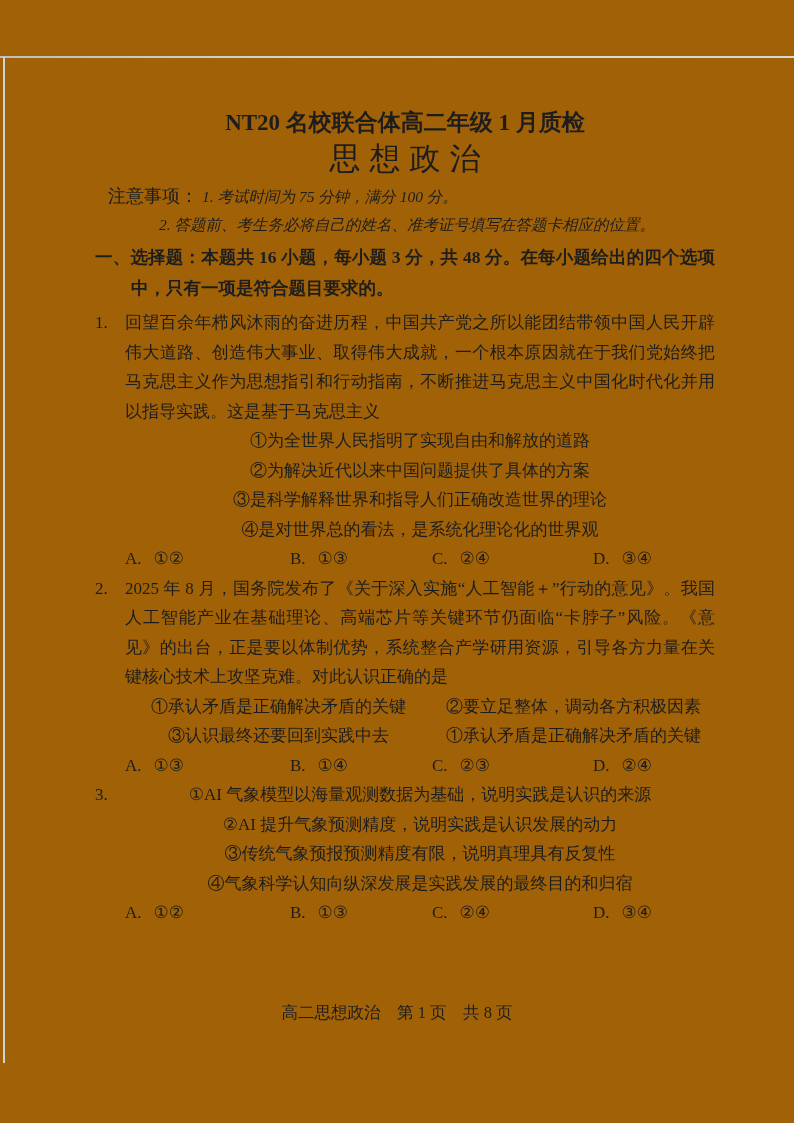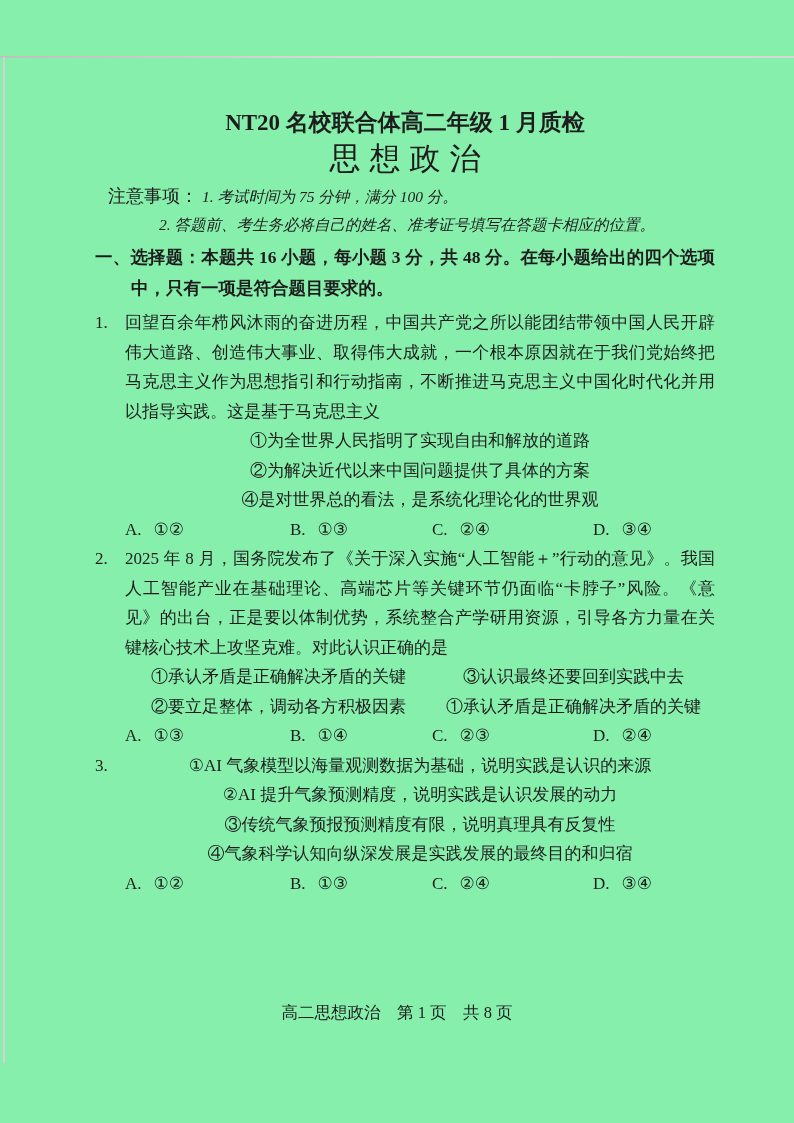--- a/index.html
+++ b/index.html
@@ -6,21 +6,21 @@
     margin: 0;
     padding: 0;
     background: #ffffff;
     font-family: "Liberation Serif", serif;
     color: #1d1d1d;
   }
   .page {
     position: relative;
     width: 794px;
     height: 1123px;
-    background: #86efac;
+    background: #a16207;
     overflow: hidden;
   }
   
   .scan-line-top {
     position: absolute;
     top: 56px; left: 0;
     width: 794px; height: 2px;
     background: linear-gradient(to right, #bfbfbf, #dedede 55%, #d6d6d6);
   }
   .scan-line-left {
@@ -129,37 +129,38 @@
     <div class="section-heading">一、选择题：本题共 16 小题，每小题 3 分，共 48 分。在每小题给出的四个选项中，只有一项是符合题目要求的。</div>
 
     <div class="questions">
 
       <div class="question">
         <span class="q-num">1.</span>
         <div class="stem">回望百余年栉风沐雨的奋进历程，中国共产党之所以能团结带领中国人民开辟伟大道路、创造伟大事业、取得伟大成就，一个根本原因就在于我们党始终把马克思主义作为思想指引和行动指南，不断推进马克思主义中国化时代化并用以指导实践。这是基于马克思主义</div>
         <div class="statements single">
           <div class="statement">①为全世界人民指明了实现自由和解放的道路</div>
           <div class="statement">②为解决近代以来中国问题提供了具体的方案</div>
+          <div class="statement">③是科学解释世界和指导人们正确改造世界的理论</div>
           <div class="statement">④是对世界总的看法，是系统化理论化的世界观</div>
         </div>
         <div class="choices">
           <div><span class="choice-label">A.</span><span>①②</span></div>
           <div><span class="choice-label">B.</span><span>①③</span></div>
           <div><span class="choice-label">C.</span><span>②④</span></div>
           <div><span class="choice-label">D.</span><span>③④</span></div>
         </div>
       </div>
 
       <div class="question">
         <span class="q-num">2.</span>
         <div class="stem">2025 年 8 月，国务院发布了《关于深入实施“人工智能＋”行动的意见》。我国人工智能产业在基础理论、高端芯片等关键环节仍面临“卡脖子”风险。《意见》的出台，正是要以体制优势，系统整合产学研用资源，引导各方力量在关键核心技术上攻坚克难。对此认识正确的是</div>
         <div class="statements two-col">
           <div class="statement">①承认矛盾是正确解决矛盾的关键</div>
+          <div class="statement">②要立足整体，调动各方积极因素</div>
           <div class="statement">③认识最终还要回到实践中去</div>
-          <div class="statement">②要立足整体，调动各方积极因素</div>
           <div class="statement">①承认矛盾是正确解决矛盾的关键</div>
         </div>
         <div class="choices">
           <div><span class="choice-label">A.</span><span>①③</span></div>
           <div><span class="choice-label">B.</span><span>①④</span></div>
           <div><span class="choice-label">C.</span><span>②③</span></div>
           <div><span class="choice-label">D.</span><span>②④</span></div>
         </div>
       </div>
 

